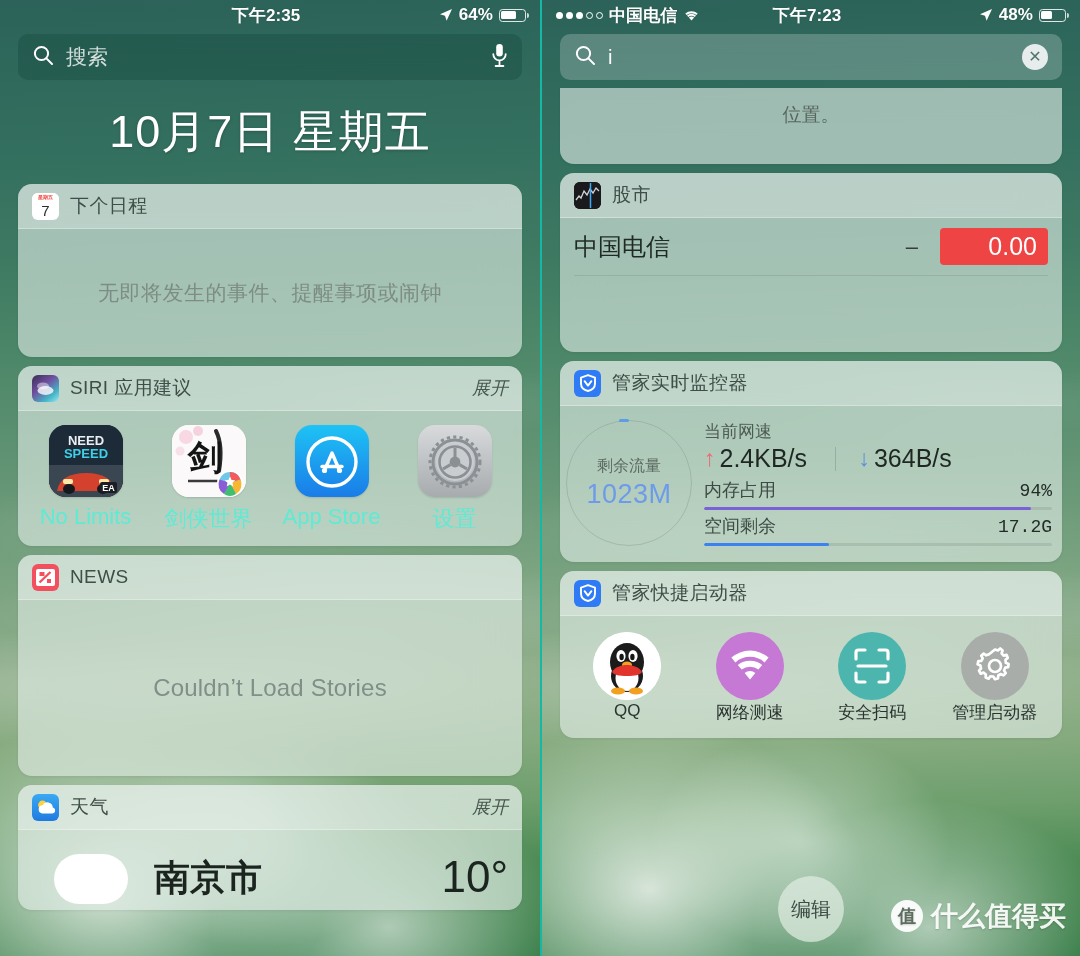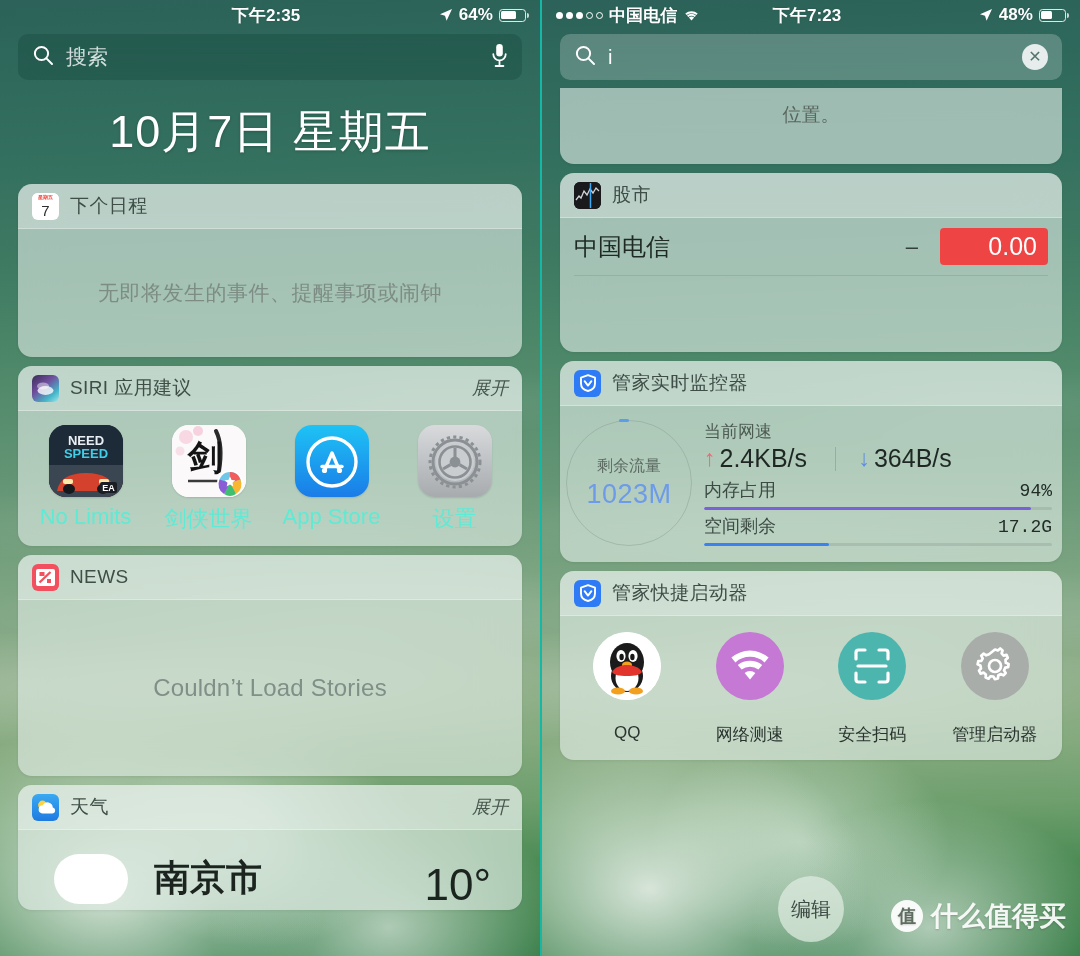--- a/index.html
+++ b/index.html
@@ -189,21 +189,21 @@
   .speeds .sep{ width:1.4px;height:24px;background:rgba(120,140,130,.45); margin:0 22px 0 28px;}
   .metric{ margin-top:4px; }
   .metric .top{ display:flex; align-items:baseline;font-family:Liberation Mono, monospace; }
   .metric .k{ font-size:18px;color:#3d4b44; }
   .metric .v{ margin-left:auto; font-size:18px;color:#222c27; }
   .bar{ height:3px;border-radius:2px;background:rgba(150,168,158,.45); margin-top:5px; overflow:hidden;}
   .bar i{ display:block;height:100%;border-radius:2px; }
 
   
   .launch{ display:flex; padding:16px 6px 14px; }
-  .lapp{ flex:1; display:flex; flex-direction:column; align-items:center; gap:23px; }
+  .lapp{ flex:1; display:flex; flex-direction:column; align-items:center; gap:1px; }
   .lapp .ic{ width:68px;height:68px;border-radius:50%; display:flex;align-items:center;justify-content:center;
              overflow:hidden; position:relative;}
   .lapp .nm{ font-size:17px;color:#2a342f; }
 
   
   .editbtn{
     position:absolute; left:50%; transform:translateX(-50%);
     bottom:14px;
     width:66px;height:66px;border-radius:50%;
     background:rgba(226,238,228,.70);
@@ -399,21 +399,21 @@
                 <circle cx="8.5" cy="9" r="4.4" fill="#ffd23f"></circle>
                 <path d="M8 17.5a4.2 4.2 0 0 1 .6-8.3 5.4 5.4 0 0 1 10.2 2.2 3.1 3.1 0 0 1-.7 6.1z" fill="#fff"></path>
               </svg>
           </span>
           <span class="ttl">天气</span>
           <span class="more">展开</span>
         </div>
         <div class="card-body" style="position:relative;height:80px;">
           <div style="position:absolute;left:36px;top:24px;width:74px;height:50px;background:#fff;border-radius:26px;"></div>
           <div style="position:absolute;left:136px;top:24px;font-size:36px;font-weight:700;color:#1b241f;">南京市</div>
-          <div style="position:absolute;right:31px;top:22px;font-size:44px;font-weight:300;color:#1b241f;margin-top:8px;">10°</div>
+          <div style="position:absolute;right:14px;top:22px;font-size:44px;font-weight:300;color:#1b241f;">10°</div>
         </div>
       </div>
 
     </div>
   </div>
 </div>
 
 <div class="phone right">
   <div class="wall"></div>
   <div class="scroll">

